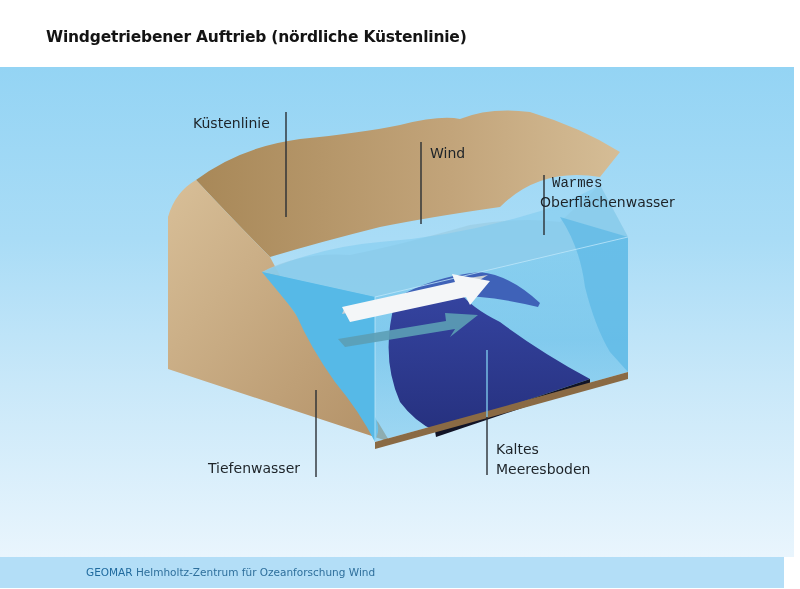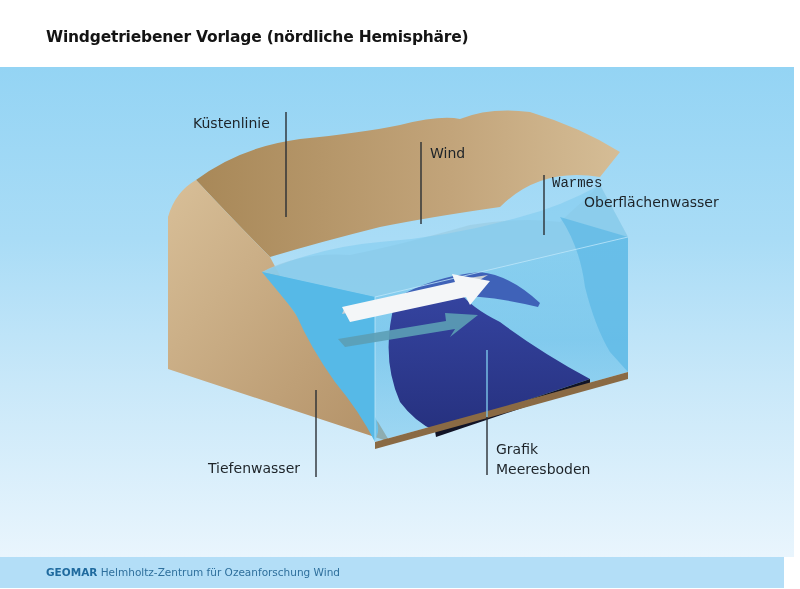--- a/index.html
+++ b/index.html
@@ -18,27 +18,27 @@
   .label {
     position: absolute; font-family: "DejaVu Sans", sans-serif; font-size: 14px; color: #1d2328; line-height: 18px;
     white-space: nowrap;
   }
   .footer {
     position: absolute; left: 0; top: 557px; width: 784px; height: 31px;
     background: #b3def7;
     font-family: "DejaVu Sans", sans-serif; font-size: 10.5px; color: #2e6f9c;
   }
   .footer-left { position: absolute; left: 46px; top: 9px; white-space: nowrap; }
-  .footer-left .brand { font-weight: bold; color: #1f6a9e; }
+  .footer-left .brand { font-weight: normal; color: #1f6a9e; margin-left: 40px; }
   .footer-right { position: absolute; right: 30px; top: 9px; white-space: nowrap; }
 </style>
 </head>
 <body>
 
-<div class="title">Windgetriebener Vorlage (nördliche Hemisphäre)</div>
+<div class="title">Windgetriebener Auftrieb (nördliche Küstenlinie)</div>
 
 <div class="panel">
   <svg class="diagram" viewBox="0 0 784 490" xmlns="http://www.w3.org/2000/svg">
     <defs>
       <linearGradient id="landFront" x1="0" y1="0" x2="1" y2="1">
         <stop offset="0" stop-color="#d8bf98"></stop>
         <stop offset="1" stop-color="#b29066"></stop>
       </linearGradient>
       <linearGradient id="landTop" x1="0" y1="0" x2="1" y2="0">
         <stop offset="0" stop-color="#a88858"></stop>
@@ -92,23 +92,23 @@
     <line x1="421" y1="75" x2="421" y2="157" stroke="#2a2f34" stroke-width="1.4"></line>
     <line x1="544" y1="108" x2="544" y2="168" stroke="#2a2f34" stroke-width="1.4"></line>
     <line x1="316" y1="323" x2="316" y2="410" stroke="#2a2f34" stroke-width="1.4"></line>
     <line x1="487" y1="283" x2="487" y2="350" stroke="#7cc6ea" stroke-width="1.4"></line>
     <line x1="487" y1="350" x2="487" y2="408" stroke="#2a2f34" stroke-width="1.4"></line>
   </svg>
 
   <div class="label" style="left:193px; top:47px;">Küstenlinie</div>
   <div class="label" style="left:430px; top:77px;">Wind</div>
   <div class="label" style="left:552px; top:107px;font-family:Liberation Mono, monospace;">Warmes</div>
-  <div class="label" style="left:584px; top:126px;">Oberflächenwasser</div>
+  <div class="label" style="left:540px; top:126px;">Oberflächenwasser</div>
   <div class="label" style="left:208px; top:392px;">Tiefenwasser</div>
-  <div class="label" style="left:496px; top:373px;">Grafik</div>
+  <div class="label" style="left:496px; top:373px;">Kaltes</div>
   <div class="label" style="left:496px; top:393px;">Meeresboden</div>
 </div>
 
 <div class="footer">
   <div class="footer-left">
     <span class="brand">GEOMAR</span><span> Helmholtz-Zentrum für Ozeanforschung Wind</span>
   </div>
 </div>
 
 </body></html>

